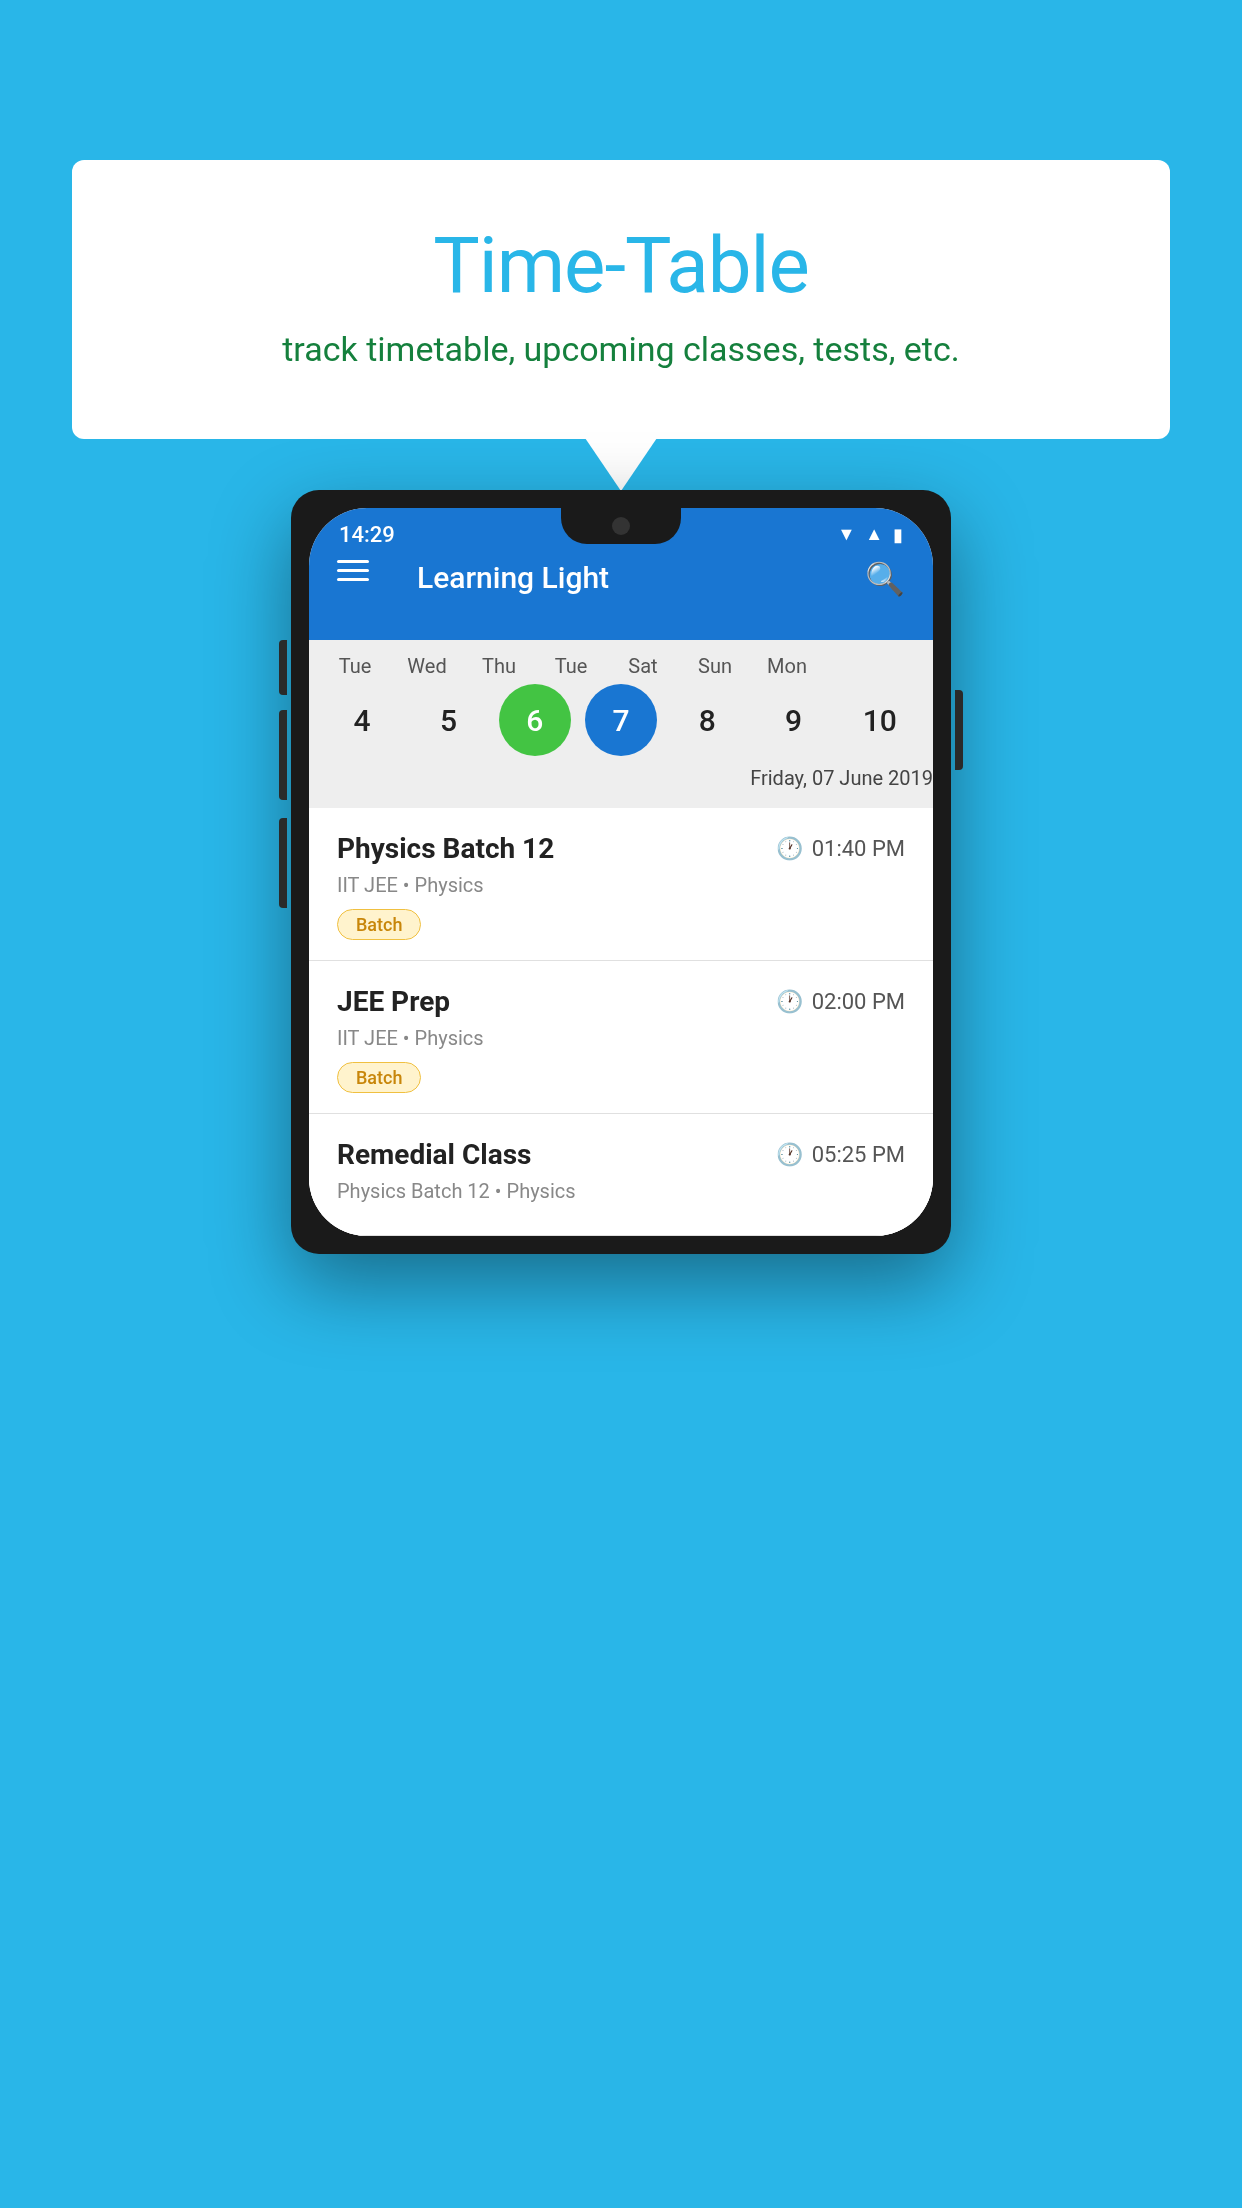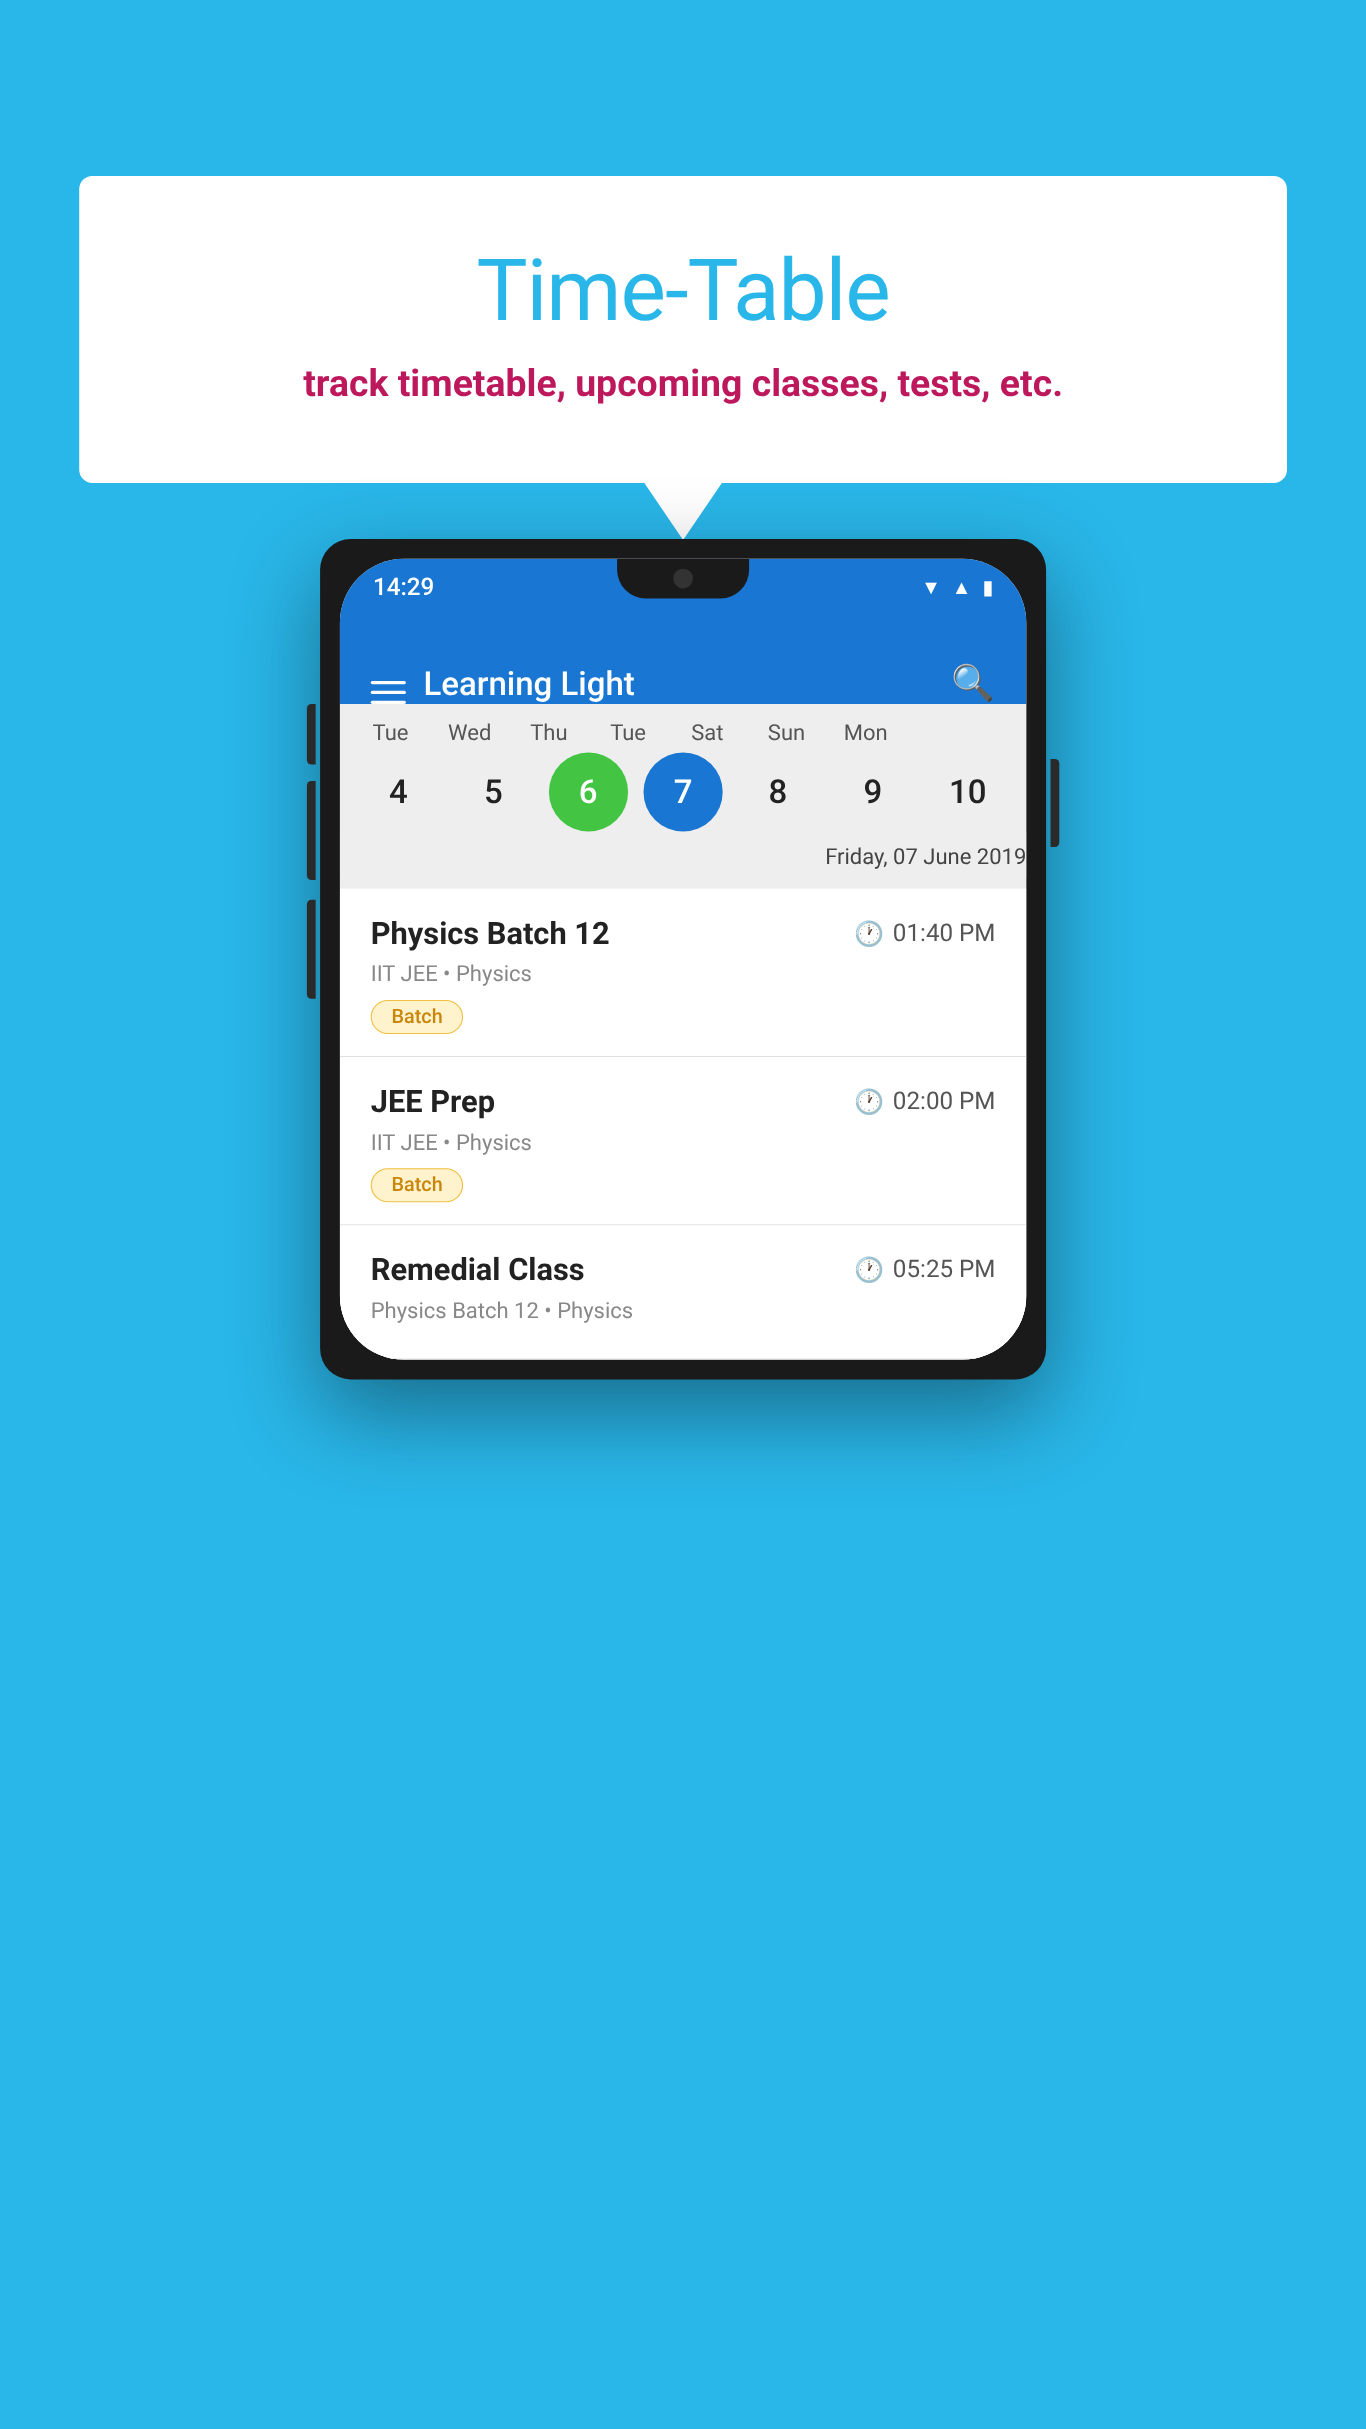--- a/index.html
+++ b/index.html
@@ -50,22 +50,22 @@
     .bubble-title {
       font-size: 78px;
       color: #29b6e8;
       font-weight: 400;
       letter-spacing: -1px;
       margin-bottom: 18px;
     }
 
     .bubble-subtitle {
       font-size: 34px;
-      color: #be185d;
-      font-weight: 700;
+      color: #15803d;
+      font-weight: 400;
     }
 
     
     .phone-wrapper {
       position: absolute;
       top: 490px;
       left: 50%;
       transform: translateX(-50%);
       width: 660px;
     }
@@ -125,23 +125,23 @@
       background: #333;
       border-radius: 50%;
       margin: 9px auto 0;
     }
 
     
     .app-bar {
       background: #1976d2;
       height: 80px;
       display: flex;
-      align-items: flex-end;
+      align-items: flex-start;
       padding: 0 28px;
-      gap: 8px;
+      gap: 40px;
     }
 
     .hamburger-icon {
       display: flex;
       flex-direction: column;
       gap: 6px;
       cursor: pointer;
     }
 
     .hamburger-icon span {

